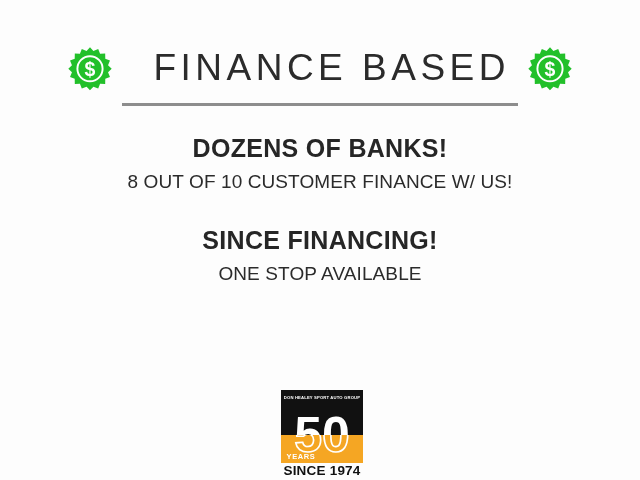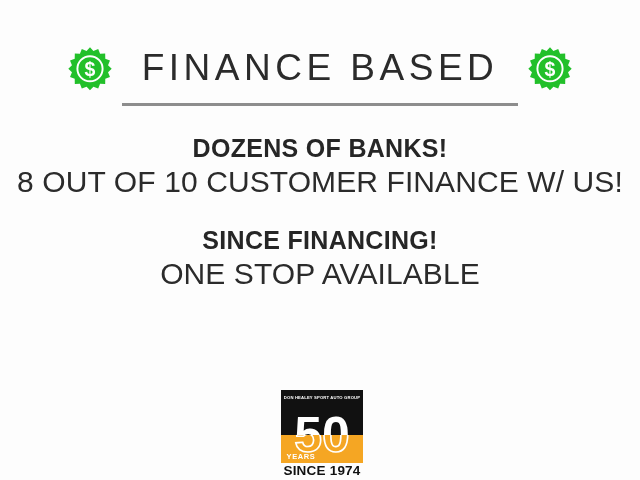--- a/index.html
+++ b/index.html
@@ -39,21 +39,21 @@
   }
   .gear-icon.left  { left: 64px; }
   .gear-icon.right { left: 524px; }
   .gear-icon svg { display: block; width: 52px; height: 52px; }
 
   .title {
     position: absolute;
     top: 0;
     left: 130px;
     width: 380px;
-    text-align: center;
+    text-align: right;
     font-size: 37px;
     font-weight: 400;
     letter-spacing: 4.5px;
     color: #2b2b2b;
     line-height: 52px;
     white-space: nowrap;
   }
 
   .divider {
     position: absolute;
@@ -77,21 +77,21 @@
 
   .line-strong {
     font-size: 25px;
     font-weight: 700;
     letter-spacing: 0.3px;
     color: #262626;
     line-height: 33px;
     white-space: nowrap;
   }
   .line-normal {
-    font-size: 30px;
+    font-size: 19px;
     font-weight: 400;
     letter-spacing: 0.1px;
     color: #2b2b2b;
     line-height: 33px;
     white-space: nowrap;
   }
 
   
   .logo {
     position: absolute;

